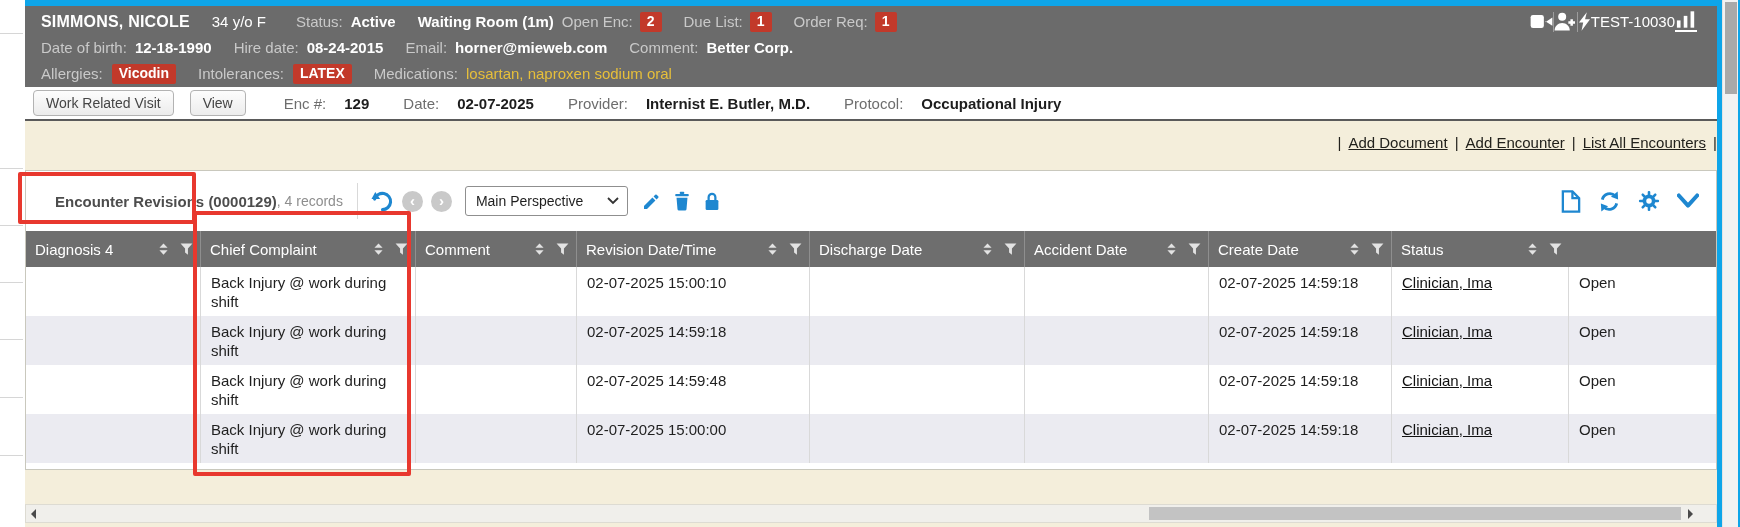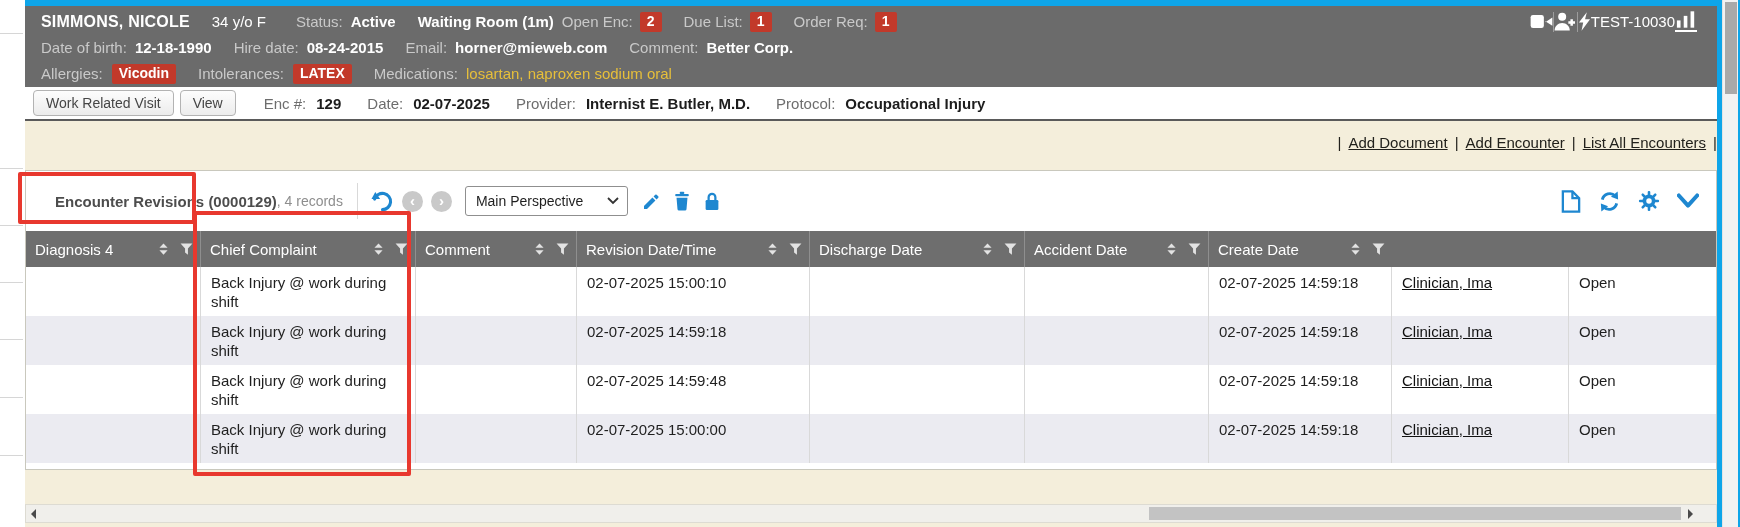--- a/index.html
+++ b/index.html
@@ -25,22 +25,22 @@
   .badge { background:#c2392a; color:#fff; font-weight:bold; font-size:14px;
            padding:1px 7px 2px; border-radius:2px; margin-left:7px; line-height:17px; display:inline-block;}
   .pb-right { margin-left:auto; display:flex; align-items:center; padding-right:4px;}
   .pb-sep { width:1px; height:20px; background:#9d9d9d; }
   .chart-wrap { border-bottom:2px solid #fff; padding:0 1px 2px; display:flex; }
 
   
   .enc-bar { position:absolute; left:25px; top:87px; width:1692px; height:34px; background:#fff;
              border-bottom:2px solid #5a5a5a; display:flex; align-items:center; padding:0 8px; font-size:15px; white-space:nowrap;}
   .btn { border:1px solid #b3b3b3; border-radius:4px; background:linear-gradient(#fdfdfd,#ececec);
-         color:#454545; font-size:14px; padding:4px 12px; margin-right:6px; font-family:"Liberation Sans",sans-serif; cursor:pointer;}
-  .enc-info { margin-left:22px; display:flex; gap:10px; align-items:flex-end; }
+         color:#454545; font-size:14px; padding:4px 12px; margin-right:16px; font-family:"Liberation Sans",sans-serif; cursor:pointer;}
+  .enc-info { margin-left:22px; display:flex; gap:18px; align-items:flex-end; }
   .enc-info .lbl2 { color:#6d6d6d; }
   .enc-info .val2 { color:#1d1d1d; font-weight:bold; margin-right:16px; }
 
   
   .content-bg { position:absolute; left:25px; top:121px; width:1692px; height:406px; background:#f4eedb; }
   .links-row { position:absolute; left:38px; top:131px; width:1692px; height:24px;
                text-align:right; padding-right:6px; font-size:15px; color:#22211c; line-height:24px; white-space:nowrap;}
   .links-row a { color:#22211c; text-decoration:underline; cursor:pointer; }
   .links-row .pipe { margin:0 7px; text-decoration:none; }
 
@@ -356,20 +356,30 @@
       <div class="th">
         <span class="th-label">Create Date</span>
         <svg width="15" height="16" viewBox="0 0 24 24" fill="#e3e3e3" style="margin-right:8px">
             <polygon points="12,3 18.5,10 5.5,10"></polygon>
             <polygon points="12,21 18.5,14 5.5,14"></polygon>
           </svg>
         <svg width="15" height="16" viewBox="0 0 24 24" fill="#e3e3e3">
             <path d="M2.5 3h19l-7.2 8.3V21l-4.6-3.6v-6.1z"></path>
           </svg>
       </div>
+      <div class="th">
+        <span class="th-label">Status</span>
+        <svg width="15" height="16" viewBox="0 0 24 24" fill="#e3e3e3" style="margin-right:8px">
+            <polygon points="12,3 18.5,10 5.5,10"></polygon>
+            <polygon points="12,21 18.5,14 5.5,14"></polygon>
+          </svg>
+        <svg width="15" height="16" viewBox="0 0 24 24" fill="#e3e3e3">
+            <path d="M2.5 3h19l-7.2 8.3V21l-4.6-3.6v-6.1z"></path>
+          </svg>
+      </div>
     </div>
 
     <div class="tr grid-cols">
       <div class="td"></div>
       <div class="td">Back Injury @ work during shift</div>
       <div class="td"></div>
       <div class="td">02-07-2025 15:00:10</div>
       <div class="td"></div>
       <div class="td"></div>
       <div class="td">02-07-2025 14:59:18</div>

